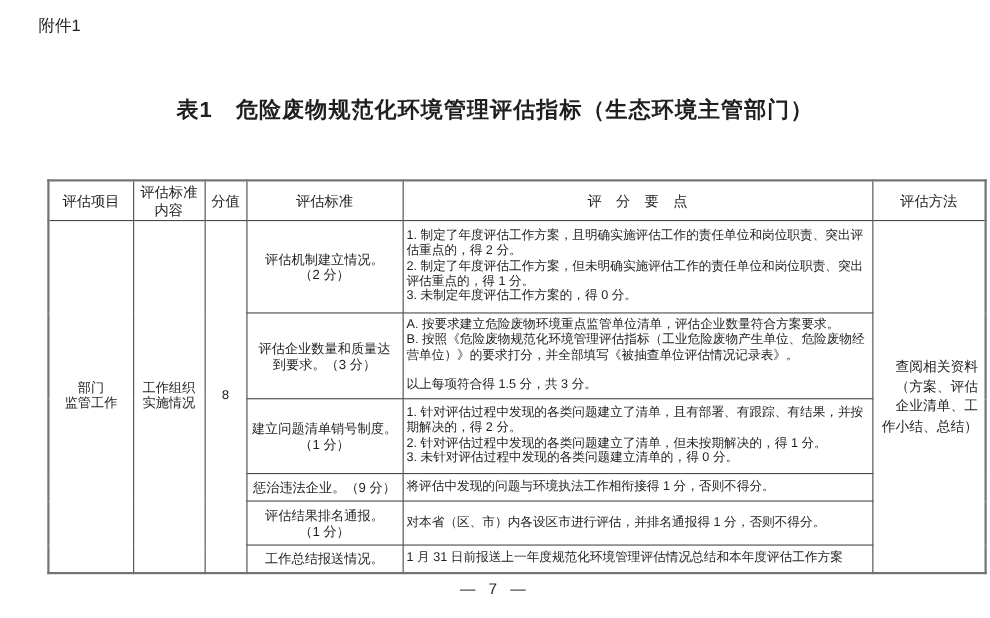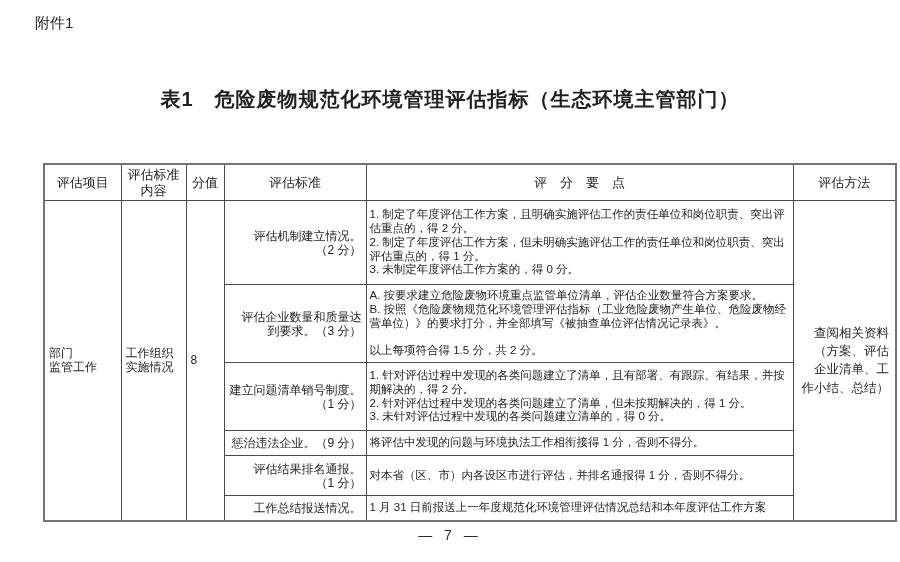--- a/index.html
+++ b/index.html
@@ -30,22 +30,22 @@
     vertical-align: middle;
     white-space: pre-line;
     overflow: hidden;
   }
   .assess th {
     font-size: 13px; font-weight: normal;
     text-align: center; line-height: 1.2; padding: 2px;
     height: 34px;
   }
   .assess td { font-size: 12px; line-height: 1.17; padding: 2px 4px; }
-  td.c { text-align: left; }
-  td.standard { text-align: right; }
+  td.c { text-align: center; font-family: Liberation Mono, monospace; }
+  td.standard { text-align: center; }
   td.points { text-align: left; font-size: 11.5px; line-height: 1.2; padding: 2px 3px; }
   td.method { text-align: right; font-size: 12.5px; line-height: 1.45; padding: 2px 6px; }
   tr.r1 { height: 84px; }
   tr.r2 { height: 78px; }
   tr.r3 { height: 68px; }
   tr.r4 { height: 25px; }
   tr.r5 { height: 40px; }
   tr.r6 { height: 25px; }
   .page-number {
     position: absolute; top: 527px; left: 0; width: 100%;
@@ -96,21 +96,21 @@
 （方案、评估
 企业清单、工
 作小结、总结）</td>
     </tr>
     <tr class="r2">
       <td class="standard">评估企业数量和质量达
 到要求。（3 分）</td>
       <td class="points">A. 按要求建立危险废物环境重点监管单位清单，评估企业数量符合方案要求。
 B. 按照《危险废物规范化环境管理评估指标（工业危险废物产生单位、危险废物经营单位）》的要求打分，并全部填写《被抽查单位评估情况记录表》。
 
-以上每项符合得 1.5 分，共 2 分。</td>
+以上每项符合得 1.5 分，共 3 分。</td>
     </tr>
     <tr class="r3">
       <td class="standard">建立问题清单销号制度。
 （1 分）</td>
       <td class="points">1. 针对评估过程中发现的各类问题建立了清单，且有部署、有跟踪、有结果，并按期解决的，得 2 分。
 2. 针对评估过程中发现的各类问题建立了清单，但未按期解决的，得 1 分。
 3. 未针对评估过程中发现的各类问题建立清单的，得 0 分。</td>
     </tr>
     <tr class="r4">
       <td class="standard">惩治违法企业。（9 分）</td>

